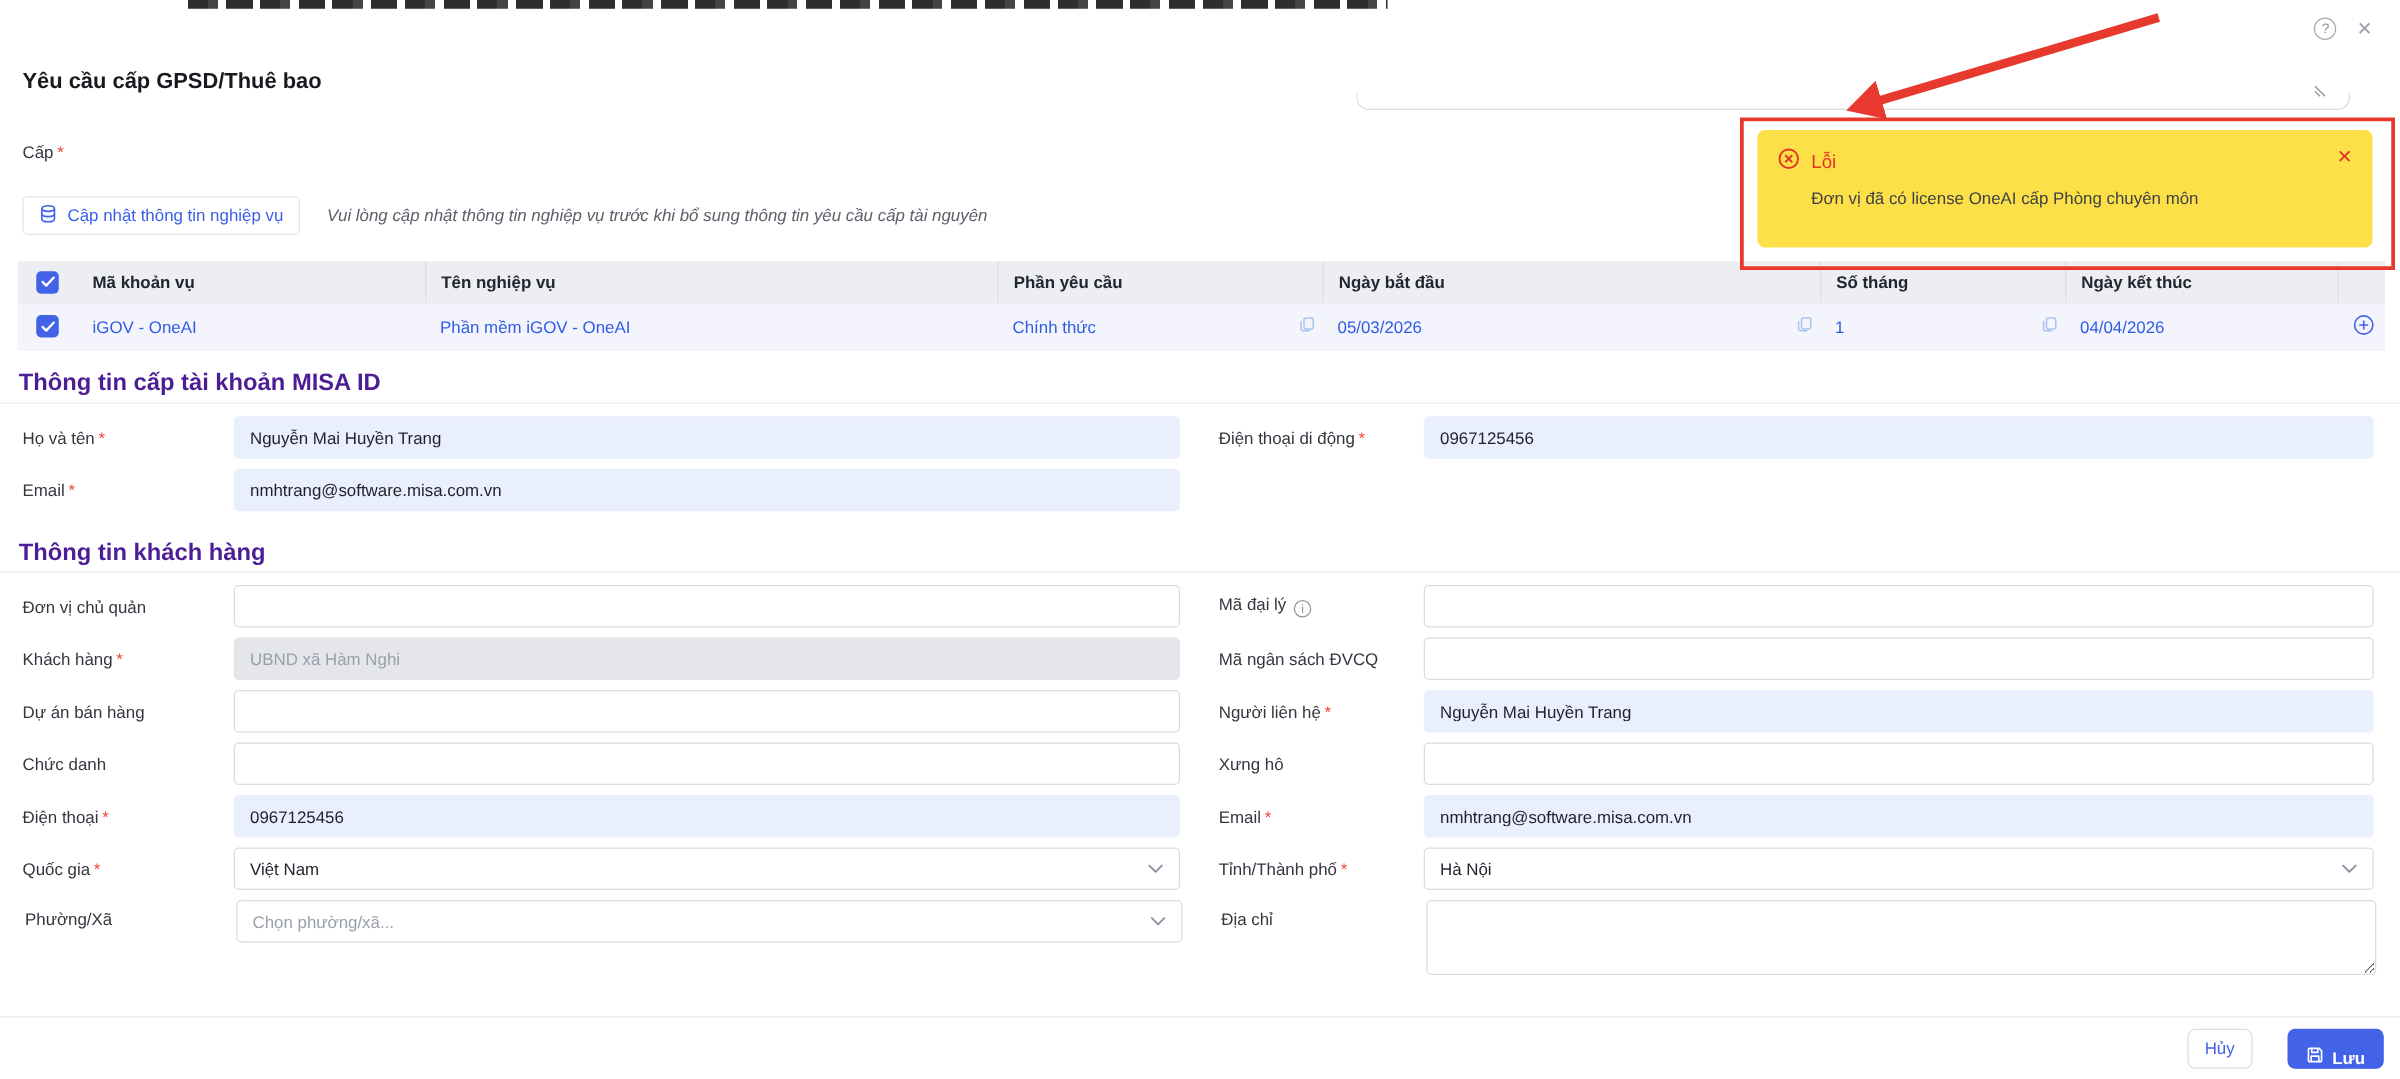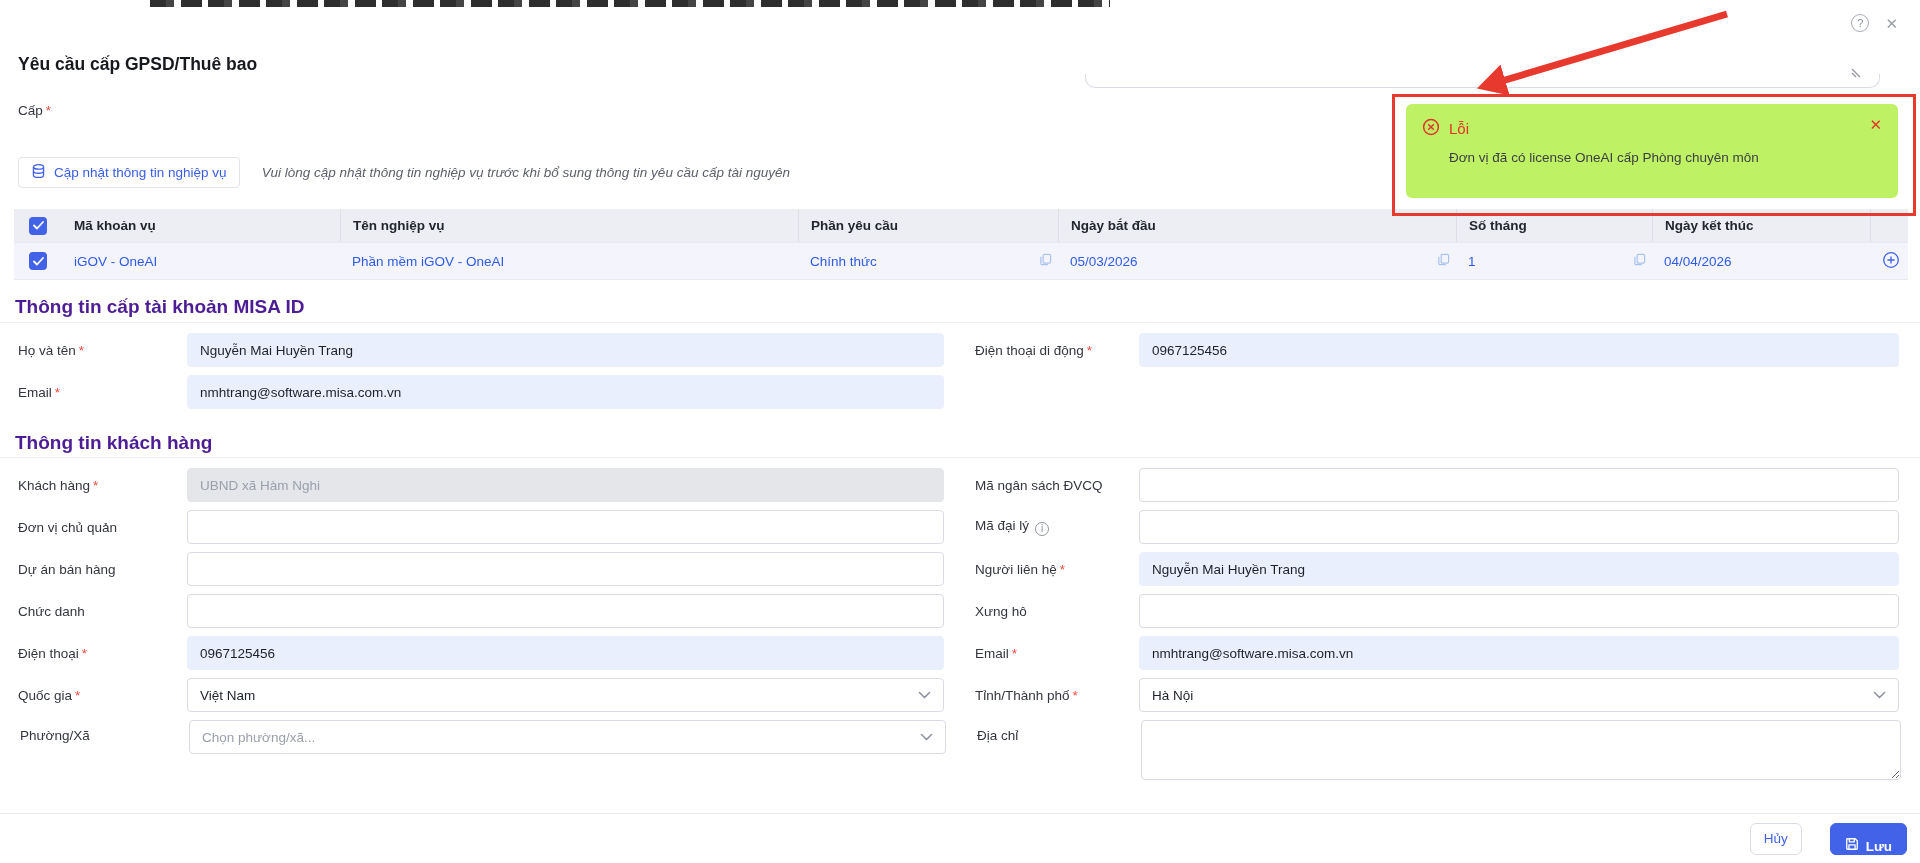--- a/index.html
+++ b/index.html
@@ -15,21 +15,21 @@
   .win-icons { top:14px; right:22px; display:flex; gap:16px; align-items:center; }
   .help-circ { width:18px; height:18px; border:1.5px solid #a9adb6; border-radius:50%;
     color:#8b909a; font-size:11px; display:flex; align-items:center; justify-content:center; }
   .win-x { color:#9aa0a8; font-size:15px; line-height:1; }
 
   
   .page-title { left:18px; top:54px; font-size:17.5px; font-weight:bold; color:#17191f; }
 
   
   .cap-row { left:0; top:98px; width:1920px; height:34px; }
-  .cap-label { position:absolute; left:18px; top:5px; }
+  .cap-label { position:absolute; left:18px; top:16px; }
   .req { color:#f0483e; margin-left:3px; }
   .selectbox { display:flex; align-items:center; justify-content:space-between;
     height:34px; background:#fff; border:1px solid #d9dce3; border-radius:4px; padding:0 12px; color:#1d2129; }
   .cap-select { position:absolute; left:187px; top:0; width:757px; }
   .chev svg { display:block; }
 
   
   .ta-fragment { left:1085px; top:74px; width:795px; height:14px;
     border:1px solid #d9dce3; border-top:none; border-radius:0 0 10px 10px; background:transparent; }
   .ta-grip { position:absolute; right:18px; top:-6px; color:#8f949e; font-size:10px; transform:scaleX(-1); }
@@ -76,21 +76,21 @@
 
   
   .footer { left:0; top:813px; width:1920px; height:50px; border-top:1px solid #e8eaef;
     display:flex; align-items:center; justify-content:flex-end; gap:28px; padding-right:13px; }
   .btn { height:32px; border-radius:6px; font:inherit; cursor:pointer; display:flex; align-items:center; gap:7px; }
   .btn-cancel { background:#fff; border:1px solid #d9dde6; color:#4262e8; padding:0 13px; }
   .btn-save { background:#4262e8; border:1px solid #4262e8; color:#fff; padding:0 14px; font-weight:bold;align-items:flex-end; }
 
   
   .anno-rect { left:1392px; top:94px; width:524px; height:122px; border:3px solid #e8392e; z-index:40; }
-  .toast { left:1406px; top:104px; width:492px; height:94px; background:#bef264; border-radius:6px; z-index:41; padding:14px 16px 0 16px; }
+  .toast { left:1406px; top:104px; width:492px; height:94px; background:#fde047; border-radius:6px; z-index:41; padding:14px 16px 0 16px; }
   .toast-head { display:flex; align-items:center; gap:9px; color:#e23428; font-size:15px; font-weight:500; }
   .toast-close { position:absolute; right:16px; top:12px; color:#e23428; font-size:15px; font-weight:bold; cursor:pointer; }
   .toast-msg { margin:9px 0 0 27px; max-width:330px; color:#3c3f45; line-height:1.55; }
   .arrow-svg { left:1455px; top:4px; z-index:42; pointer-events:none; }
 </style>
 </head>
 <body>
 
 <div class="abs clip-strip"></div>
 
@@ -209,29 +209,29 @@
     <div class="flabel2"></div>
       <div></div>
   </div>
 </div>
 
 <div class="abs sec-title" style="top:432px;">Thông tin khách hàng</div>
 <div class="abs sec-divider" style="top:457px;"></div>
 
 <div class="abs form-block" style="top:468px;">
   <div class="frow">
+    <div class="flabel"><span>Đơn vị chủ quản</span></div>
+    <input class="fld empty" value="" style="">
+    <div class="flabel2"><span>Mã đại lý</span><span class="info-circ">i</span></div>
+    <input class="fld empty" value="" style="">
+  </div>
+  <div class="frow">
     <div class="flabel"><span>Khách hàng</span><span class="req">*</span></div>
     <input class="fld disabled" disabled="" value="UBND xã Hàm Nghi" style="">
     <div class="flabel2"><span>Mã ngân sách ĐVCQ</span></div>
-    <input class="fld empty" value="" style="">
-  </div>
-  <div class="frow">
-    <div class="flabel"><span>Đơn vị chủ quản</span></div>
-    <input class="fld empty" value="" style="">
-    <div class="flabel2"><span>Mã đại lý</span><span class="info-circ">i</span></div>
     <input class="fld empty" value="" style="">
   </div>
   <div class="frow">
     <div class="flabel"><span>Dự án bán hàng</span></div>
     <input class="fld empty" value="" style="">
     <div class="flabel2"><span>Người liên hệ</span><span class="req">*</span></div>
     <input class="fld filled" value="Nguyễn Mai Huyền Trang" style="">
   </div>
   <div class="frow">
     <div class="flabel"><span>Chức danh</span></div>

